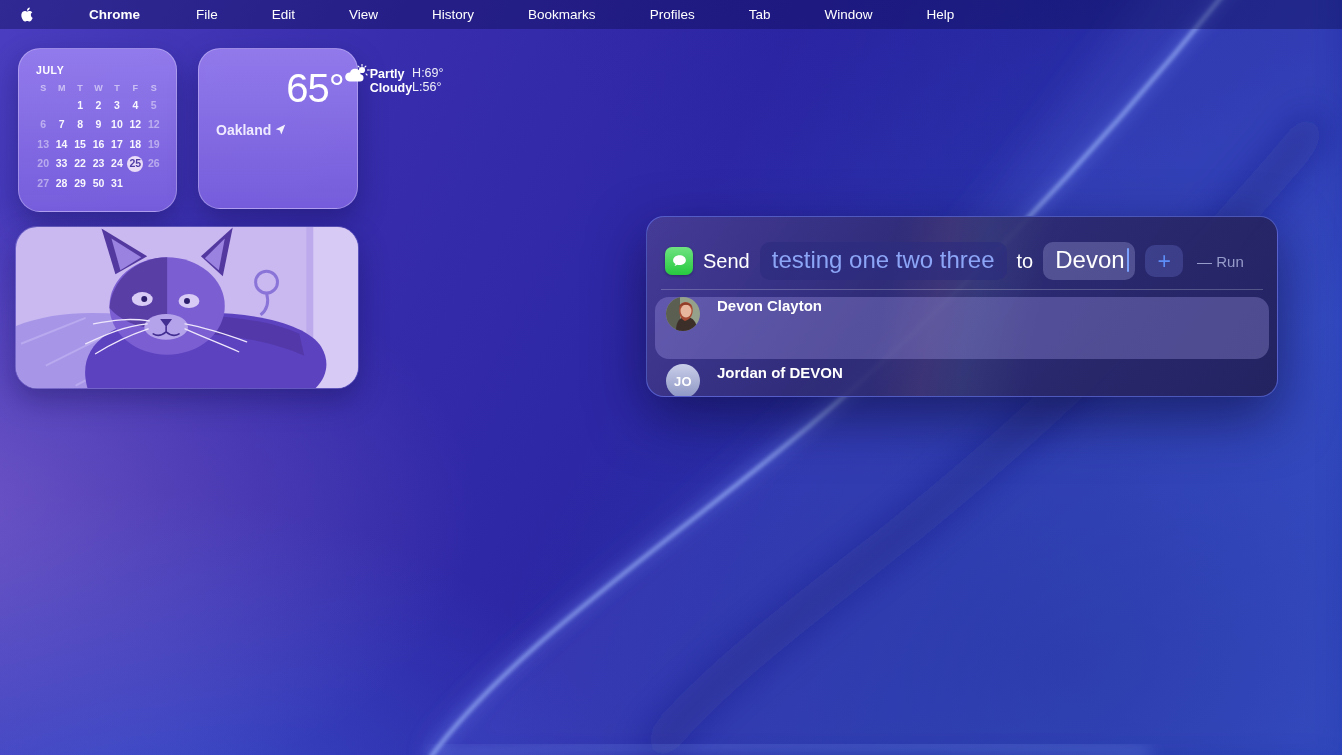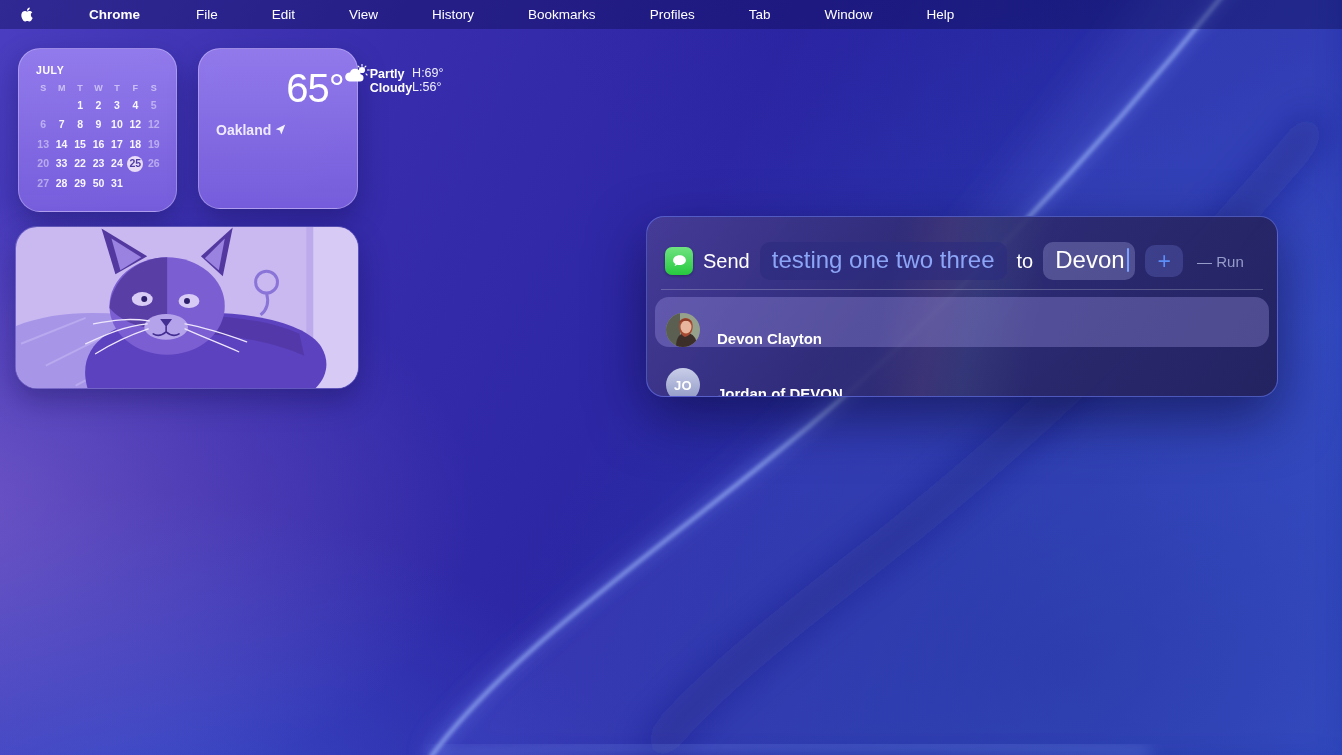--- a/index.html
+++ b/index.html
@@ -102,21 +102,21 @@
   .plus-btn {
     width:38px; height:32px; border-radius:10px; background:rgba(84,90,176,0.45);
     display:flex; align-items:center; justify-content:center;
     color:#5d8df7; font-size:23px; font-weight:500; line-height:1;
   }
   .run-hint { color:#969cc9; font-size:15px; margin-left:4px; white-space:nowrap; }
 
   .pal-divider { height:1px; margin:0 14px; background:rgba(255,255,255,0.22); position:relative; z-index:1; }
 
   .pal-list { padding:7px 8px; position:relative; z-index:1; }
-  .pal-row { display:flex; align-items:flex-end; gap:17px; height:50px; padding:0 11px;
+  .pal-row { display:flex; align-items:flex-start; gap:17px; height:62px; padding:0 11px;
              border-radius:14px; margin-bottom:5px; }
   .pal-row.selected { background:rgba(168,158,236,0.32); }
   .pal-row-name { color:#fff; font-size:15px; font-weight:600; }
   .avatar { width:34px; height:34px; border-radius:50%; overflow:hidden; flex:0 0 auto; }
   .avatar svg { display:block; width:100%; height:100%; }
   .avatar.initials {
     background:linear-gradient(180deg, #c9cee9 0%, #8d96c3 100%);
     display:flex; align-items:center; justify-content:center;
     color:#fff; font-size:13px; font-weight:700; letter-spacing:0.3px;
   }

